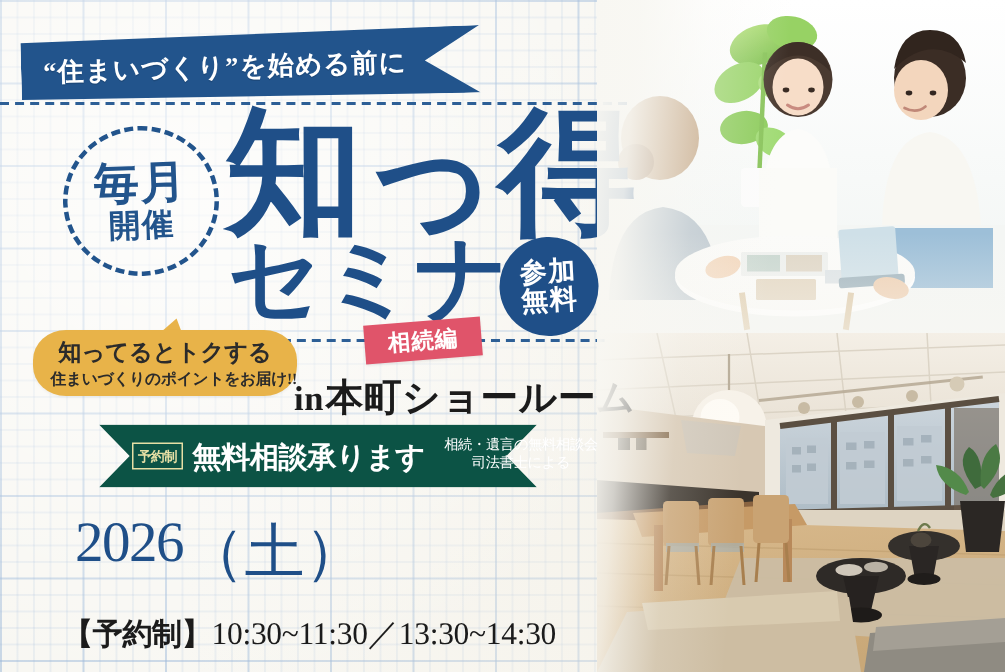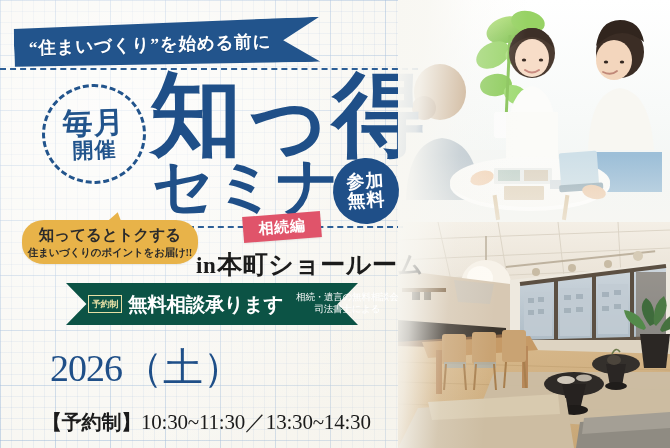--- a/index.html
+++ b/index.html
@@ -203,21 +203,21 @@
     position: absolute; left: 0; top: 13px; width: 176px;
     text-align: center;
     color: #2b2b2b;
     font-size: 15.5px;
     font-weight: 700;
     letter-spacing: 0px;
     font-family: Liberation Serif, serif;
   }
   #bubble-tip .bt-2 {
     position: absolute; left: 0; top: 34px; width: 176px;
-    text-align: center;
+    text-align: right;
     color: #2b2b2b;
     font-size: 10.5px;
     font-weight: 700;
     letter-spacing: -0.2px;
     font-family: "Liberation Serif", "DejaVu Serif", serif;
   }
 
   
   #tag-series {
     position: absolute;
@@ -299,21 +299,21 @@
     font-family: "Liberation Serif", "DejaVu Serif", serif;
     flex: 0 0 auto;
   }
 
   
   #date-row {
     position: absolute;
     left: 50px; top: 340px;
     z-index: 7;
     display: flex;
-    align-items: center;
+    align-items: flex-start;
     color: #1f4f88;
     font-family: "Liberation Serif", "DejaVu Serif", serif;
     white-space: nowrap;
   }
   #date-row .d-year { font-size: 38px; letter-spacing: -1px; }
   #date-row .d-day  { font-size: 72px; letter-spacing: -2px; margin-left: -1px; }
   #date-row .d-dow  { font-size: 40px; margin-left: 1px; }
 
   #time-row {
     position: absolute;

